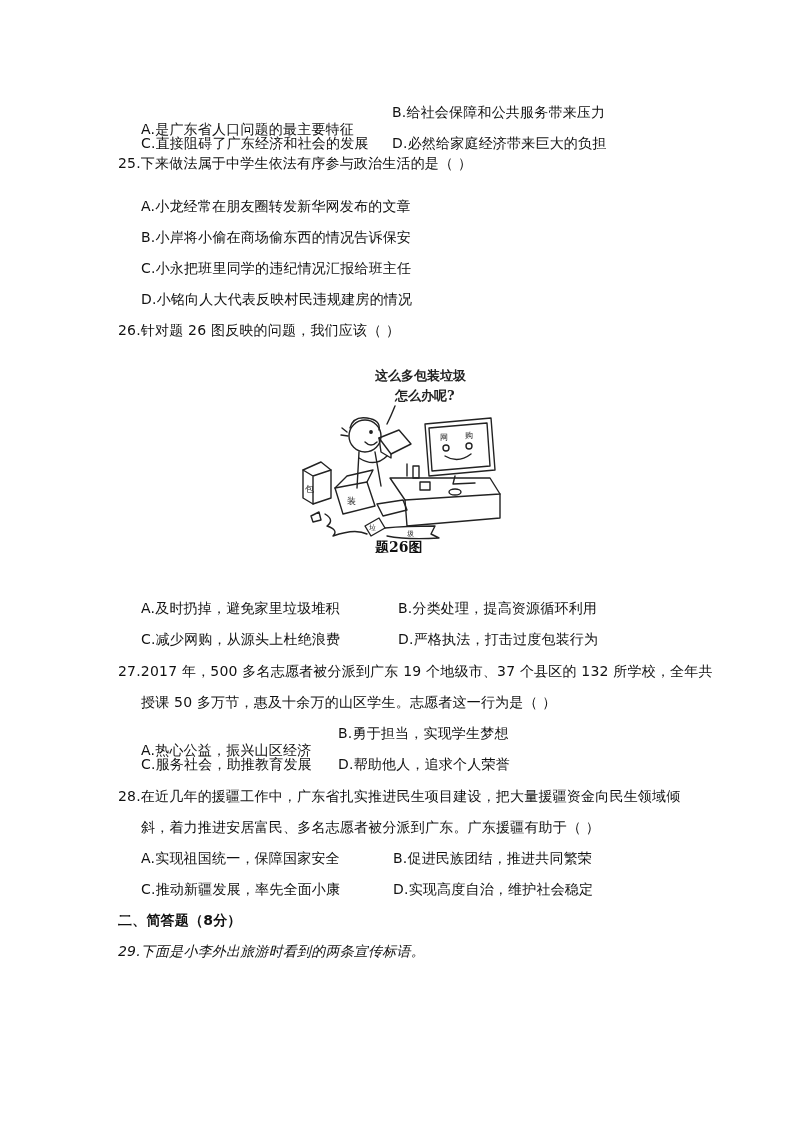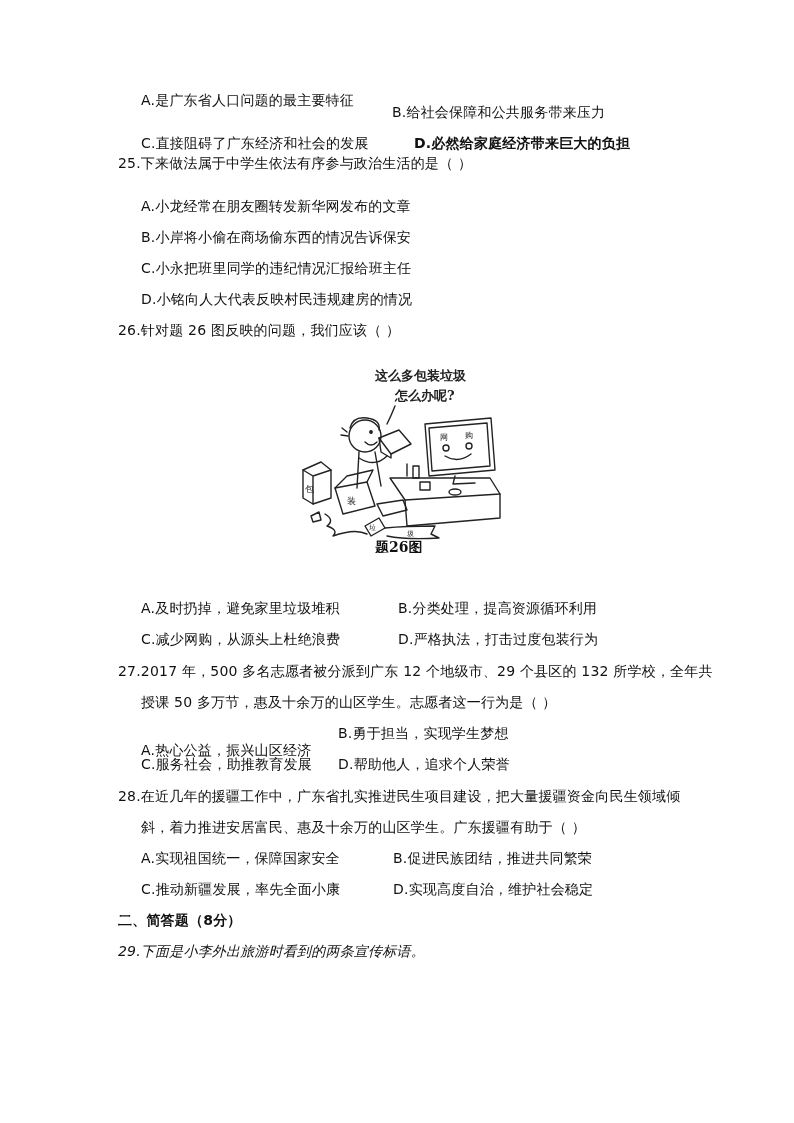--- a/index.html
+++ b/index.html
@@ -18,24 +18,24 @@
     .bold { font-weight: bold; }
     .figure {
       position: absolute; left: 295px; top: 358px; width: 215px; height: 195px;
     }
     .figure svg { width: 100%; height: 100%; display: block; }
     .fig-text { font-family: "DejaVu Serif", "Liberation Serif", serif; }
   </style>
 </head>
 <body>
 
-<div class="line opt" style="top:91px;">A.是广东省人口问题的最主要特征</div>
+<div class="line opt" style="top:120px;">A.是广东省人口问题的最主要特征</div>
 <div class="line" style="left:392px; top:103px;">B.给社会保障和公共服务带来压力</div>
 <div class="line opt" style="top:134px;">C.直接阻碍了广东经济和社会的发展</div>
-<div class="line" style="left:414px; top:134px;font-weight:bold;">D.必然给家庭经济带来巨大的负担</div>
+<div class="line" style="left:392px; top:134px;">D.必然给家庭经济带来巨大的负担</div>
 
 <div class="line q" style="top:154px;">25.下来做法属于中学生依法有序参与政治生活的是（    ）</div>
 <div class="line opt" style="top:197px;">A.小龙经常在朋友圈转发新华网发布的文章</div>
 <div class="line opt" style="top:228px;">B.小岸将小偷在商场偷东西的情况告诉保安</div>
 <div class="line opt" style="top:259px;">C.小永把班里同学的违纪情况汇报给班主任</div>
 <div class="line opt" style="top:290px;">D.小铭向人大代表反映村民违规建房的情况</div>
 
 <div class="line q" style="top:321px;">26.针对题 26 图反映的问题，我们应该（    ）</div>
 
 <div class="figure">
@@ -96,29 +96,29 @@
     </g>
     <text class="fig-text" x="80" y="194" font-size="14" fill="#111" stroke="none" font-weight="bold">题26图</text>
   </svg>
 </div>
 
 <div class="line opt" style="top:599px;">A.及时扔掉，避免家里垃圾堆积</div>
 <div class="line" style="left:398px; top:599px;text-align:center;">B.分类处理，提高资源循环利用</div>
 <div class="line opt" style="top:630px;">C.减少网购，从源头上杜绝浪费</div>
 <div class="line" style="left:398px; top:630px;">D.严格执法，打击过度包装行为</div>
 
-<div class="line q" style="top:662px;">27.2017 年，500 多名志愿者被分派到广东 12 个地级市、29 个县区的 132 所学校，全年共</div>
+<div class="line q" style="top:662px;">27.2017 年，500 多名志愿者被分派到广东 19 个地级市、37 个县区的 132 所学校，全年共</div>
 <div class="line cont" style="top:693px;">授课 50 多万节，惠及十余万的山区学生。志愿者这一行为是（    ）</div>
 <div class="line opt" style="top:724px;margin-top:17px;">A.热心公益，振兴山区经济</div>
 <div class="line" style="left:338px; top:724px;">B.勇于担当，实现学生梦想</div>
 <div class="line opt" style="top:755px;">C.服务社会，助推教育发展</div>
 <div class="line" style="left:338px; top:755px;">D.帮助他人，追求个人荣誉</div>
 
 <div class="line q" style="top:787px;">28.在近几年的援疆工作中，广东省扎实推进民生项目建设，把大量援疆资金向民生领域倾</div>
-<div class="line cont" style="top:818px;">斜，着力推进安居富民、惠及十余万的山区学生。广东援疆有助于（    ）</div>
+<div class="line cont" style="top:818px;">斜，着力推进安居富民、多名志愿者被分派到广东。广东援疆有助于（    ）</div>
 <div class="line opt" style="top:849px;">A.实现祖国统一，保障国家安全</div>
 <div class="line" style="left:393px; top:849px;">B.促进民族团结，推进共同繁荣</div>
 <div class="line opt" style="top:880px;">C.推动新疆发展，率先全面小康</div>
 <div class="line" style="left:393px; top:880px;">D.实现高度自治，维护社会稳定</div>
 
 <div class="line q bold" style="top:911px;">二、简答题（8分）</div>
 
 <div class="line q" style="top:942px;font-style:italic;">29.下面是小李外出旅游时看到的两条宣传标语。</div>
 
 </body></html>

